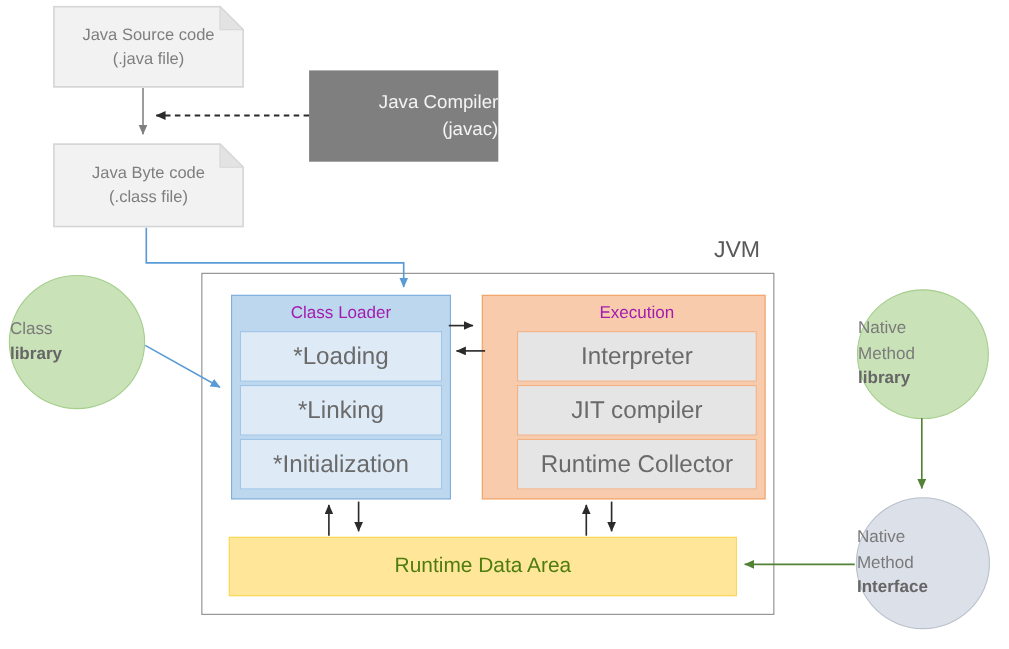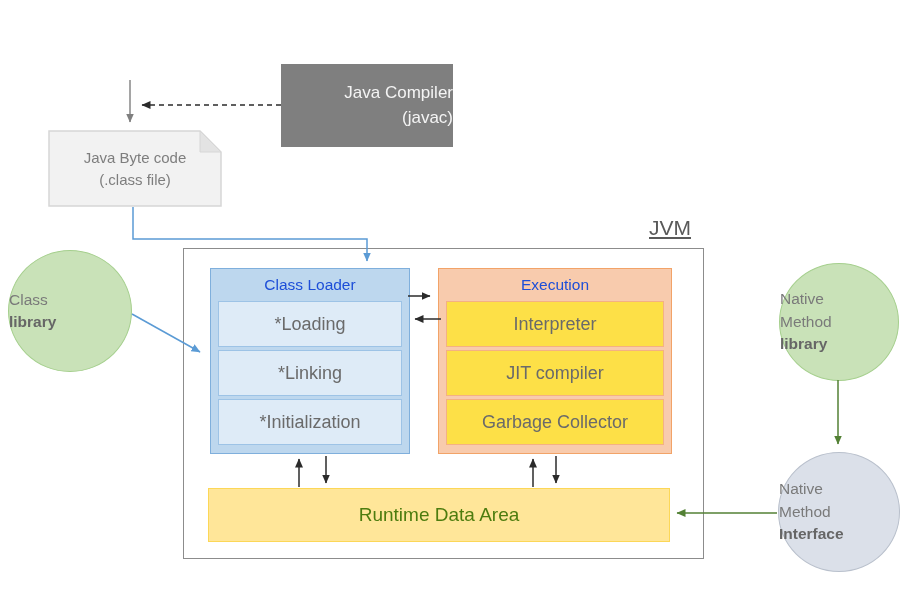--- a/index.html
+++ b/index.html
@@ -35,60 +35,70 @@
     left:778px;top:452px;width:120px;height:118px;
     background:#dbe0e9;border:1px solid #b9c0cc;
   }
   
   #jvm-box{
     position:absolute;left:183px;top:248px;width:519px;height:309px;
     border:1.5px solid #8c8c8c;background:#ffffff;z-index:0;
   }
   #jvm-label{
     position:absolute;left:638px;top:216px;width:64px;text-align:center;
-    font-size:21px;color:#595959;z-index:1;text-decoration:underline;
+    font-size:21px;color:#595959;z-index:1;
   }
   
   .group{position:absolute;display:flex;flex-direction:column;z-index:1;}
   #class-loader{
     left:210px;top:268px;width:198px;height:184px;
     background:#bdd7ee;border:1.5px solid #7fafdc;
   }
   #execution{
     left:438px;top:268px;width:232px;height:184px;
-    background:#f8cbad;border:1.5px solid #f2a368;
+    background:#f8cbad;border:1.5px solid #f2a368;padding-left:24px;
   }
   .group-title{
     height:32px;display:flex;align-items:center;justify-content:center;
-    font-size:15.5px;color:#1d4ed8;flex:0 0 auto;
+    font-size:15.5px;color:#a21caf;flex:0 0 auto;
   }
   .group-body{
     flex:1;display:flex;flex-direction:column;gap:3px;padding:0 7px 8px 7px;
   }
   .subbox{
     flex:1;display:flex;align-items:center;justify-content:center;
-    font-size:18px;color:#6a6a6a;
+    font-size:22px;color:#6a6a6a;
   }
   #class-loader .subbox{background:#deebf7;border:1px solid #9dc3e6;}
-  #execution .subbox{background:#fde047;border:1px solid #f4b183;}
+  #execution .subbox{background:#e5e5e5;border:1px solid #f4b183;}
   
   #runtime{
     position:absolute;left:208px;top:488px;width:460px;height:52px;
     background:#ffe699;border:1px solid #fcd757;
     display:flex;align-items:center;justify-content:center;
     font-size:19px;color:#4d7c0f;z-index:1;
   }
   
   #connectors{position:absolute;left:0;top:0;z-index:2;pointer-events:none;}
 </style>
 </head>
 <body>
 
 <div id="canvas">
 
+  <div class="docbox" id="doc-source" style="left:48px;top:5px;width:174px;height:75px">
+    <svg width="174" height="75">
+      <path d="M1 1 H152 L173 22 V74 H1 Z" fill="#f2f2f2" stroke="#d6d6d6" stroke-width="1.5"></path>
+      <path d="M152 1 L173 22 H152 Z" fill="#e3e3e3" stroke="#d6d6d6" stroke-width="1"></path>
+    </svg>
+    <div class="doc-text">
+      <div>Java Source code</div>
+      <div>(.java file)</div>
+    </div>
+  </div>
 
   <div id="compiler">
     <div>Java Compiler</div>
     <div>(javac)</div>
   </div>
 
   <div class="docbox" id="doc-bytecode" style="left:48px;top:130px;width:174px;height:77px">
     <svg width="174" height="77">
       <path d="M1 1 H152 L173 22 V76 H1 Z" fill="#f2f2f2" stroke="#d6d6d6" stroke-width="1.5"></path>
       <path d="M152 1 L173 22 H152 Z" fill="#e3e3e3" stroke="#d6d6d6" stroke-width="1"></path>
@@ -114,21 +124,21 @@
       <div class="subbox">*Linking</div>
       <div class="subbox">*Initialization</div>
     </div>
   </div>
 
   <div class="group" id="execution">
     <div class="group-title">Execution</div>
     <div class="group-body">
       <div class="subbox">Interpreter</div>
       <div class="subbox">JIT compiler</div>
-      <div class="subbox">Garbage Collector</div>
+      <div class="subbox">Runtime Collector</div>
     </div>
   </div>
 
   <div id="runtime">Runtime Data Area</div>
 
   <div class="circle green-circle" id="native-library">
     <div>Native</div>
     <div>Method</div>
     <div class="bold">library</div>
   </div>

